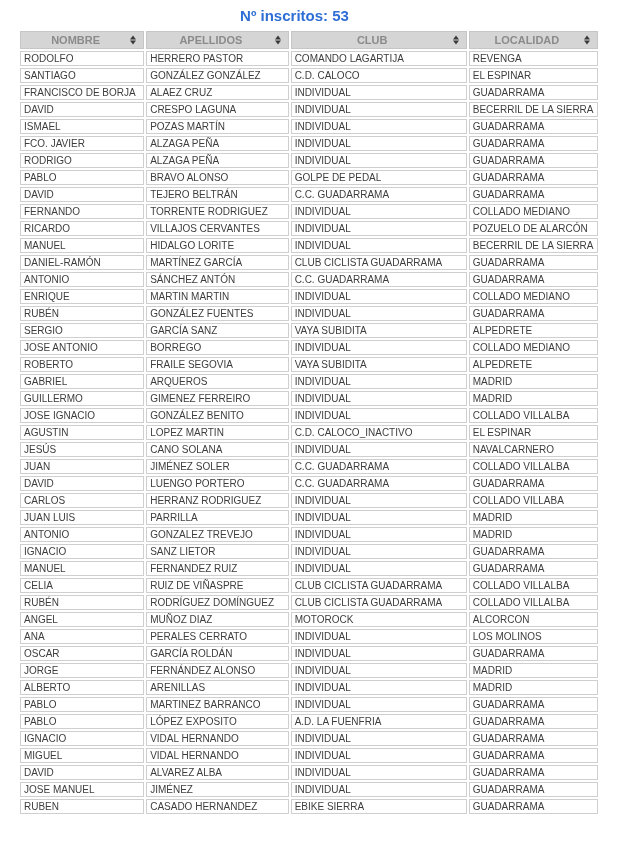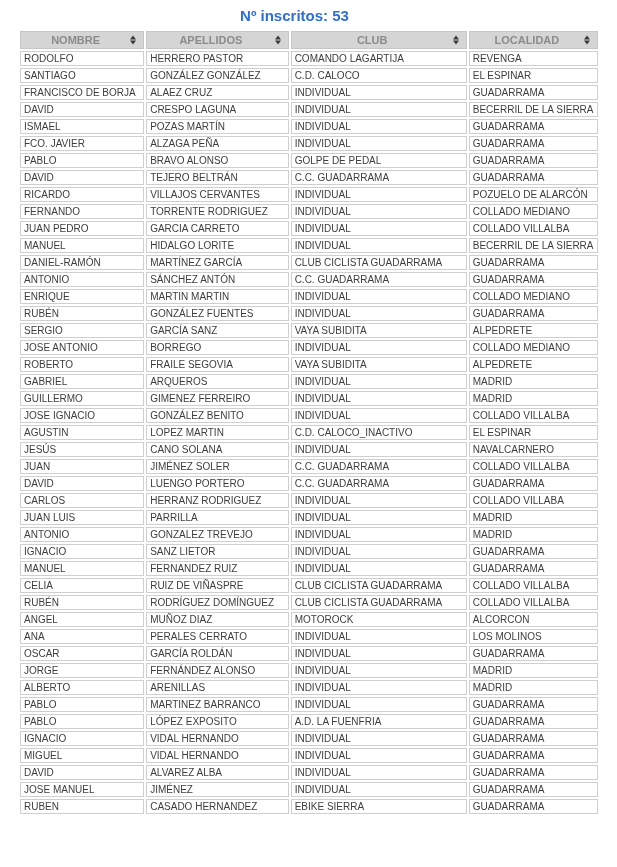--- a/index.html
+++ b/index.html
@@ -162,48 +162,48 @@
     <td class="cell">INDIVIDUAL</td>
     <td class="cell">GUADARRAMA</td>
   </tr>
       <tr>
     <td class="cell">FCO. JAVIER</td>
     <td class="cell">ALZAGA PEÑA</td>
     <td class="cell">INDIVIDUAL</td>
     <td class="cell">GUADARRAMA</td>
   </tr>
       <tr>
+    <td class="cell">RODRIGO</td>
+    <td class="cell">ALZAGA PEÑA</td>
+    <td class="cell">INDIVIDUAL</td>
+    <td class="cell">GUADARRAMA</td>
+  </tr>
+      <tr>
     <td class="cell">PABLO</td>
     <td class="cell">BRAVO ALONSO</td>
     <td class="cell">GOLPE DE PEDAL</td>
     <td class="cell">GUADARRAMA</td>
   </tr>
       <tr>
     <td class="cell">DAVID</td>
     <td class="cell">TEJERO BELTRÁN</td>
     <td class="cell">C.C. GUADARRAMA</td>
     <td class="cell">GUADARRAMA</td>
   </tr>
       <tr>
+    <td class="cell">FERNANDO</td>
+    <td class="cell">TORRENTE RODRIGUEZ</td>
+    <td class="cell">INDIVIDUAL</td>
+    <td class="cell">COLLADO MEDIANO</td>
+  </tr>
+      <tr>
     <td class="cell">RICARDO</td>
     <td class="cell">VILLAJOS CERVANTES</td>
     <td class="cell">INDIVIDUAL</td>
     <td class="cell">POZUELO DE ALARCÓN</td>
-  </tr>
-      <tr>
-    <td class="cell">FERNANDO</td>
-    <td class="cell">TORRENTE RODRIGUEZ</td>
-    <td class="cell">INDIVIDUAL</td>
-    <td class="cell">COLLADO MEDIANO</td>
-  </tr>
-      <tr>
-    <td class="cell">JUAN PEDRO</td>
-    <td class="cell">GARCIA CARRETO</td>
-    <td class="cell">INDIVIDUAL</td>
-    <td class="cell">COLLADO VILLALBA</td>
   </tr>
       <tr>
     <td class="cell">MANUEL</td>
     <td class="cell">HIDALGO LORITE</td>
     <td class="cell">INDIVIDUAL</td>
     <td class="cell">BECERRIL DE LA SIERRA</td>
   </tr>
       <tr>
     <td class="cell">DANIEL-RAMÓN</td>
     <td class="cell">MARTÍNEZ GARCÍA</td>

